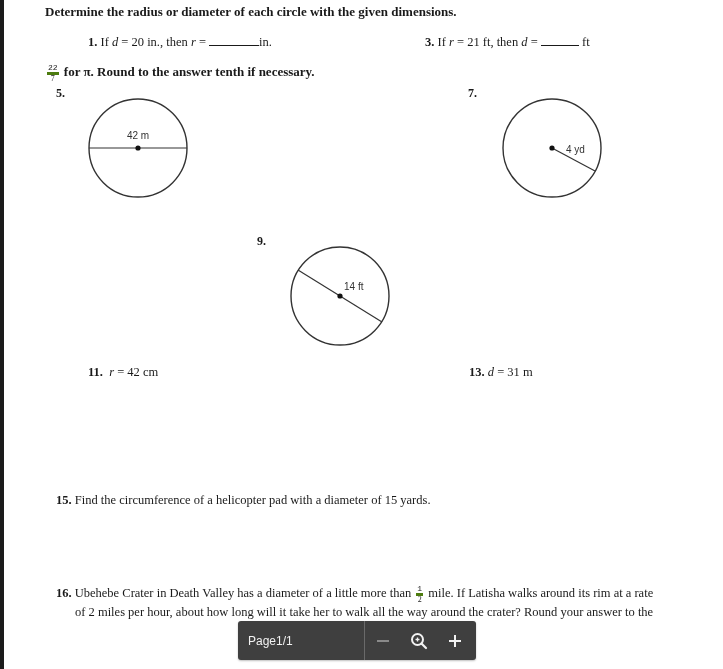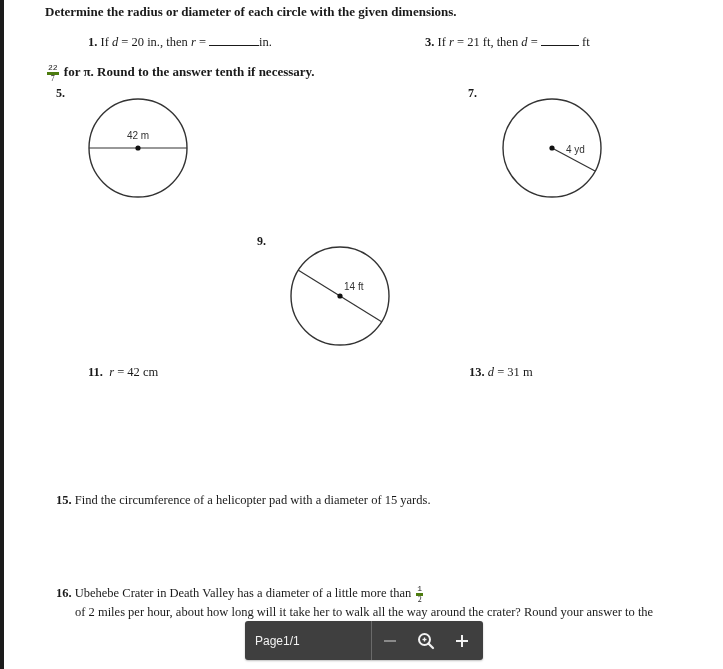--- a/index.html
+++ b/index.html
@@ -56,21 +56,21 @@
     .frac-small { font-size: 8px; font-weight: normal; }
     svg.fig { position: absolute; overflow: visible; }
     .fig-label {
       font-family: "Liberation Sans", "DejaVu Sans", sans-serif;
       font-size: 10px;
       fill: #333333;
     }
     
     .toolbar {
       position: absolute;
-      left: 245px; top: 621px;
+      left: 238px; top: 621px;
       width: 238px; height: 39px;
       background: #3f3f3f;
       border-radius: 3px;
       display: flex;
       align-items: center;
       font-family: "Liberation Sans", "DejaVu Sans", sans-serif;
       color: #f2f2f2;
       font-size: 12px;
       box-shadow: 0 1px 2px rgba(0,0,0,0.25);
     }
@@ -158,21 +158,21 @@
     <span class="var">d</span><span> = 31 m</span>
   </div>
 
   <div class="abs q" style="left:52px; top:493px;">
     <span class="num">15.</span>
     <span>Find the circumference of a helicopter pad with a diameter of 15 yards.</span>
   </div>
 
   <div class="abs q" style="left:52px; top:585px;">
     <span class="num">16.</span>
-    <span>Ubehebe Crater in Death Valley has a diameter of a little more than </span><span class="frac" style="font-size:8px;"><span class="n">1</span><span class="d">2</span></span>
+    <span>Ubehebe Crater in Death Valley has a diameter of a little more than </span><span class="frac" style="font-size:8px;"><span class="n">1</span><span class="d">2</span></span><span> mile. If Latisha walks around its rim at a rate</span>
   </div>
   <div class="abs q" style="left:71px; top:605px;">of 2 miles per hour, about how long will it take her to walk all the way around the crater? Round your answer to the</div>
 </div>
 
 <div class="toolbar">
   <div class="tb-page">
     <span class="tb-label">Page</span>
     <span class="tb-cur">1</span>
     <span class="tb-sep">/</span>
     <span>1</span>

